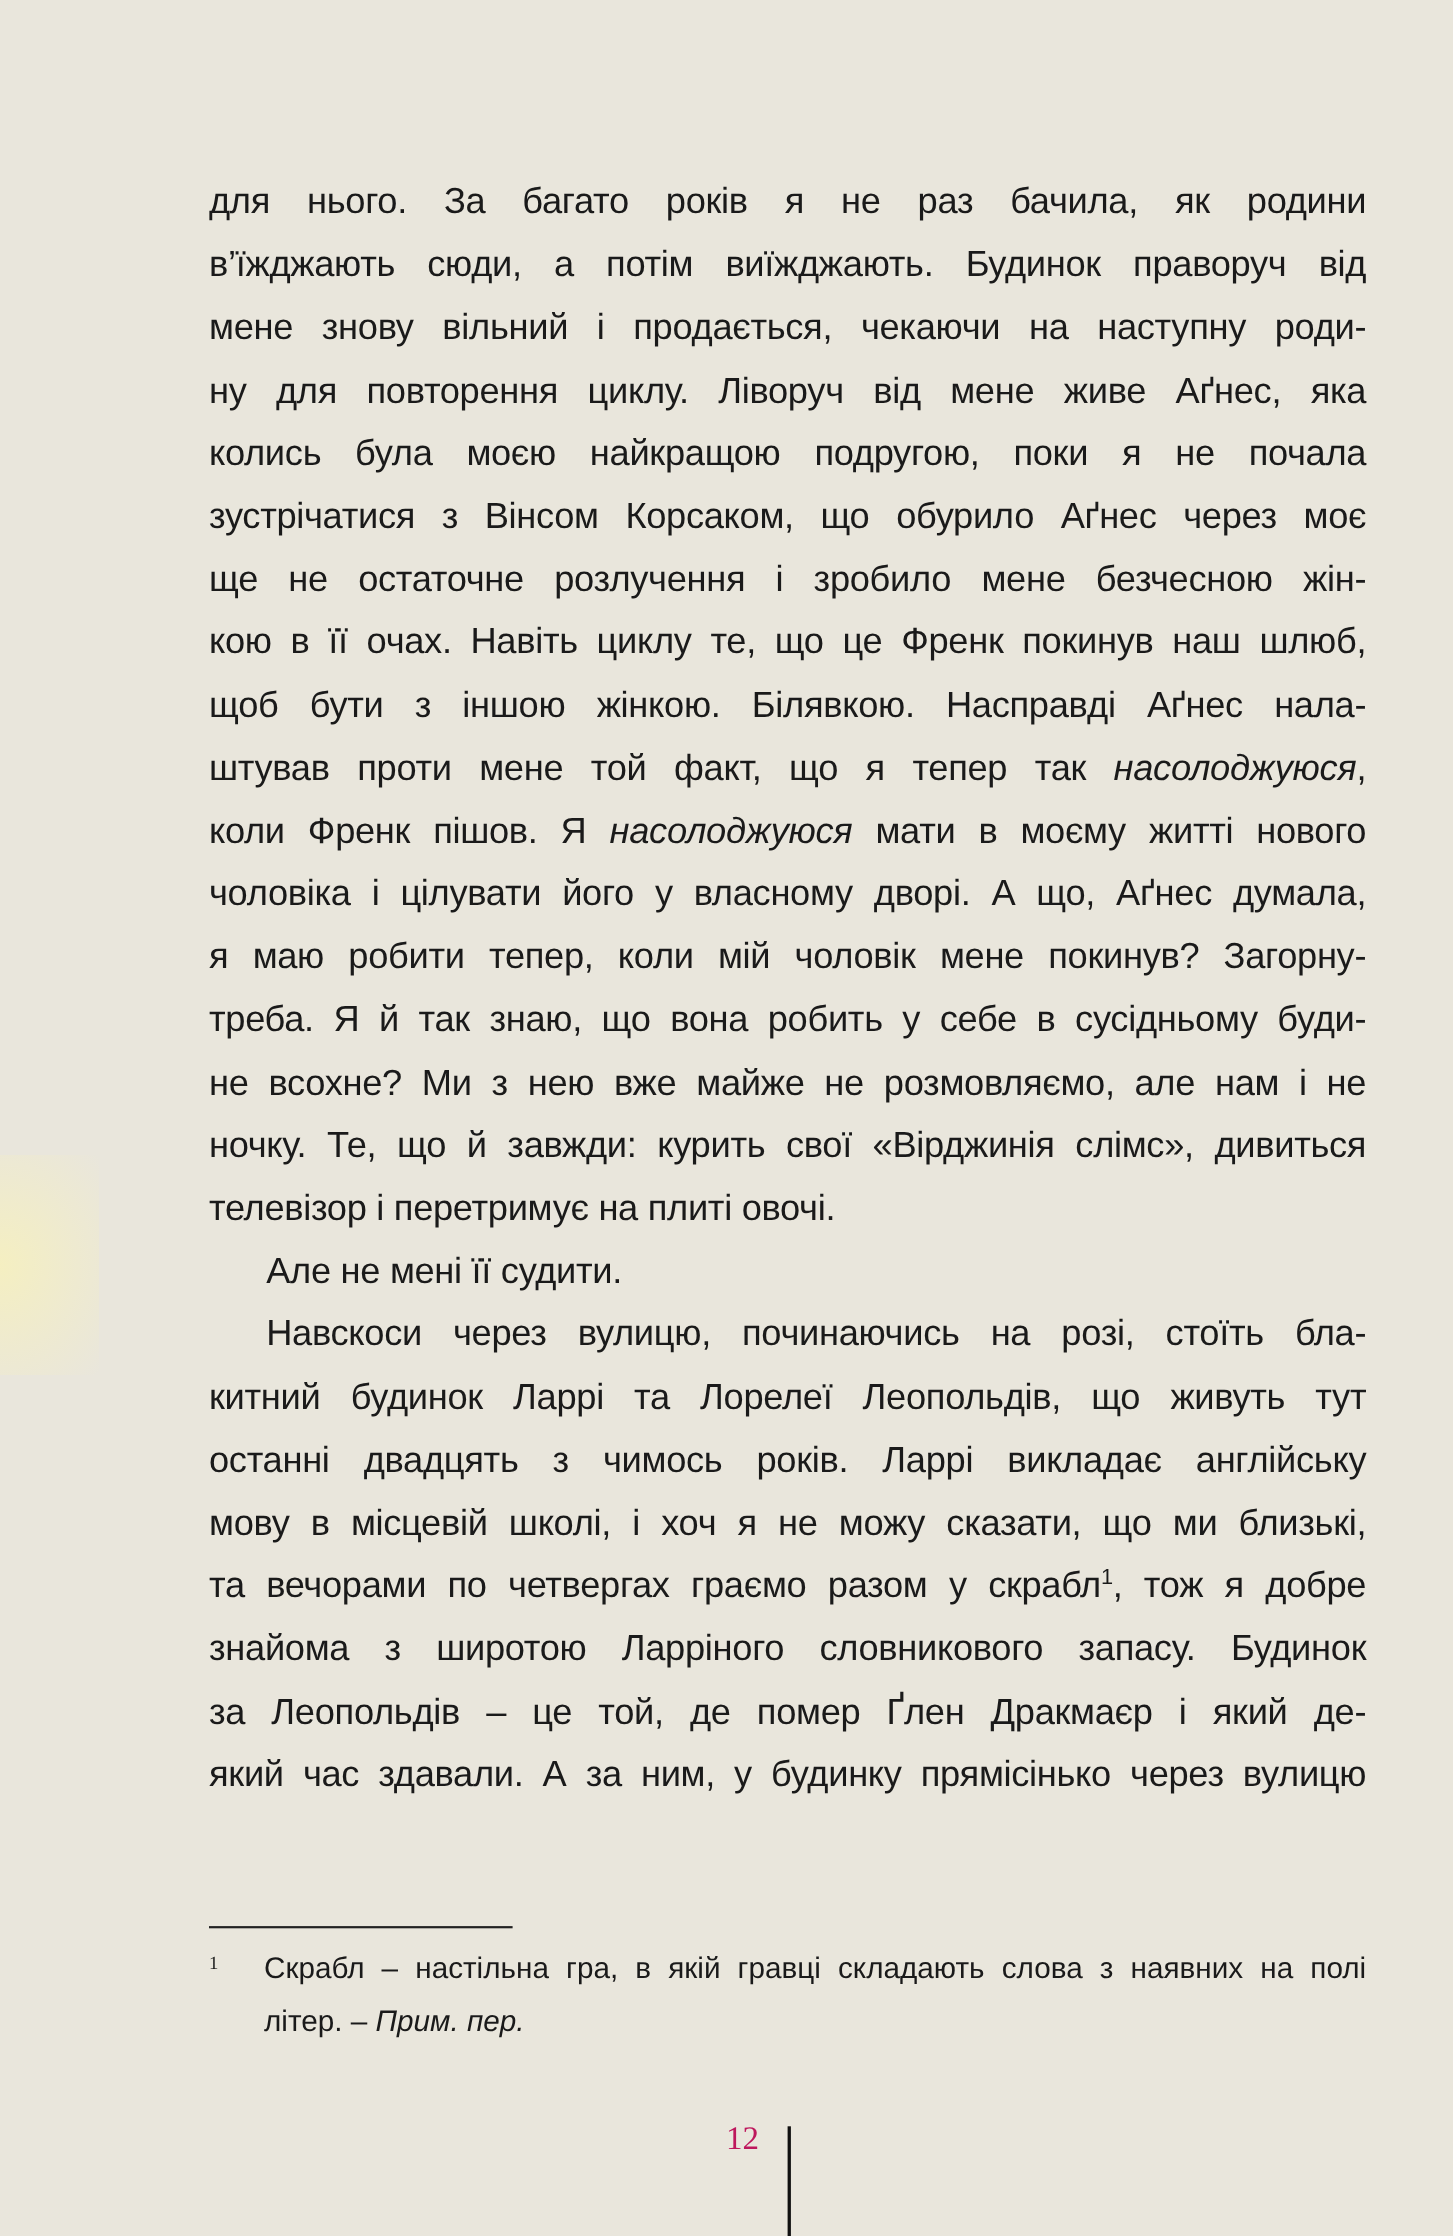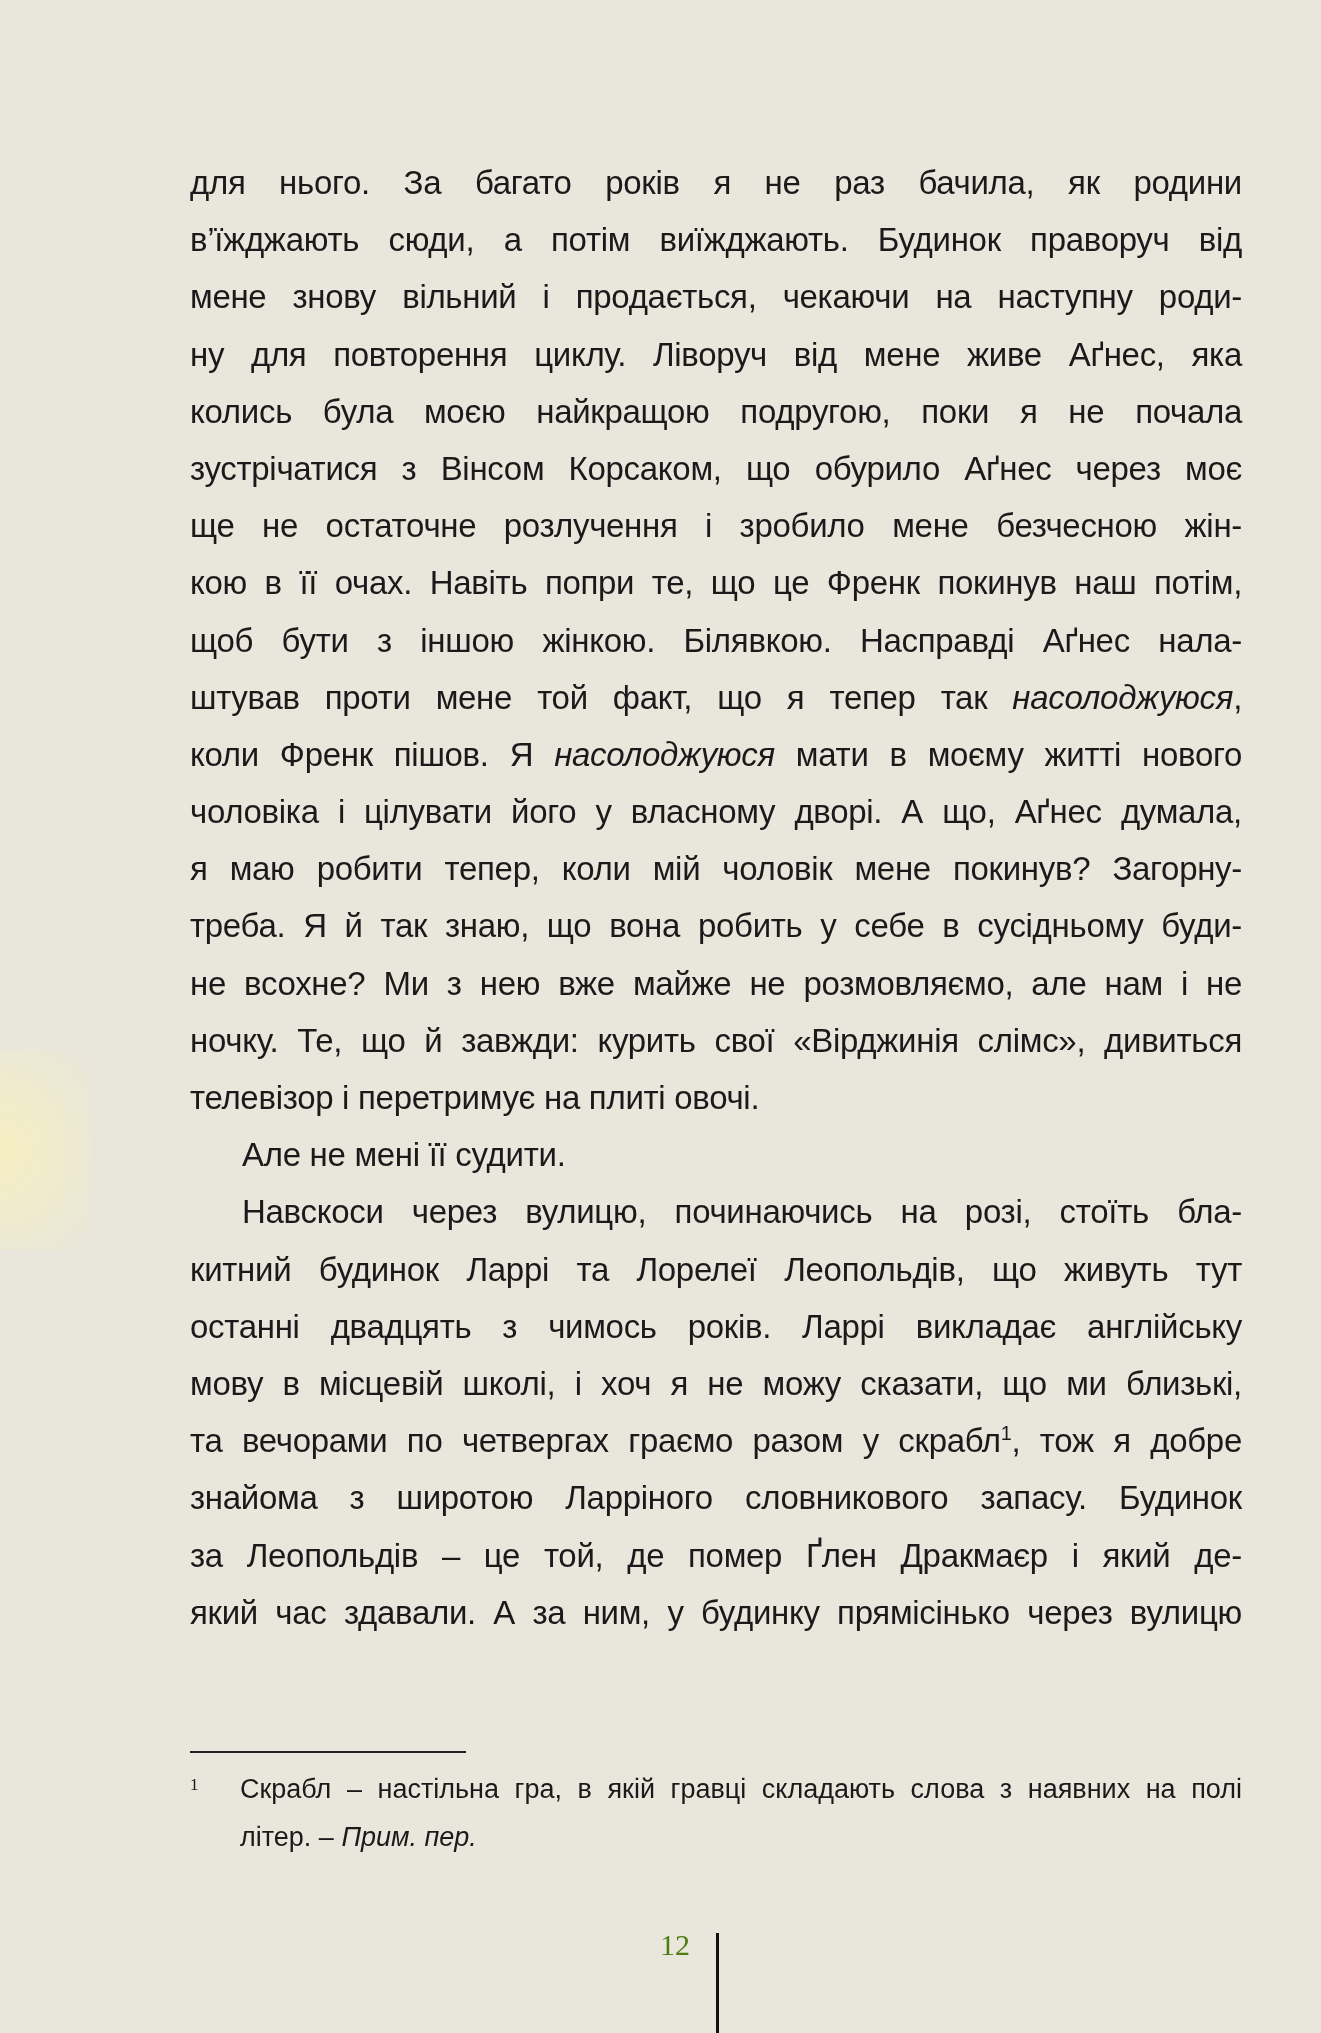--- a/index.html
+++ b/index.html
@@ -36,40 +36,40 @@
   .footnote {
     position: absolute; left: 190px; top: 1765px; width: 1052px;
     font-size: 27px; line-height: 48px;
   }
   .fn-mark { position: absolute; left: 0; top: -4px; font-size: 17px; font-family: "Liberation Serif", serif; }
   .fn-text { padding-left: 50px; }
   .fn-line { white-space: nowrap; text-align: justify; text-align-last: justify; }
   .fn-line.last { text-align-last: left; }
   .page-number {
     position: absolute; left: 660px; top: 1928px;
-    font-family: "Liberation Serif", serif; font-size: 30px; color: #4d7c0f;
+    font-family: "Liberation Serif", serif; font-size: 30px; color: #be185d;
   }
   .page-bar {
     position: absolute; left: 716px; top: 1933px; width: 3px; height: 100px; background: #111;
   }
 </style>
 </head>
 <body>
 
 <div class="glow"></div>
 
 <div class="page">
   <div class="line">для нього. За багато років я не раз бачила, як родини</div>
   <div class="line">в’їжджають сюди, а потім виїжджають. Будинок праворуч від</div>
   <div class="line">мене знову вільний і продається, чекаючи на наступну роди-</div>
   <div class="line">ну для повторення циклу. Ліворуч від мене живе Аґнес, яка</div>
   <div class="line">колись була моєю найкращою подругою, поки я не почала</div>
   <div class="line">зустрічатися з Вінсом Корсаком, що обурило Аґнес через моє</div>
   <div class="line">ще не остаточне розлучення і зробило мене безчесною жін-</div>
-  <div class="line">кою в її очах. Навіть попри те, що це Френк покинув наш потім,</div>
+  <div class="line">кою в її очах. Навіть циклу те, що це Френк покинув наш шлюб,</div>
   <div class="line">щоб бути з іншою жінкою. Білявкою. Насправді Аґнес нала-</div>
   <div class="line"><span>штував проти мене той факт, що я тепер так </span><em>насолоджуюся</em><span>,</span></div>
   <div class="line"><span>коли Френк пішов. Я </span><em>насолоджуюся</em><span> мати в моєму житті нового</span></div>
   <div class="line">чоловіка і цілувати його у власному дворі. А що, Аґнес думала,</div>
   <div class="line">я маю робити тепер, коли мій чоловік мене покинув? Загорну-</div>
   <div class="line">треба. Я й так знаю, що вона робить у себе в сусідньому буди-</div>
   <div class="line">не всохне? Ми з нею вже майже не розмовляємо, але нам і не</div>
   <div class="line">ночку. Те, що й завжди: курить свої «Вірджинія слімс», дивиться</div>
   <div class="line last">телевізор і перетримує на плиті овочі.</div>
   <div class="line last indent">Але не мені її судити.</div>

